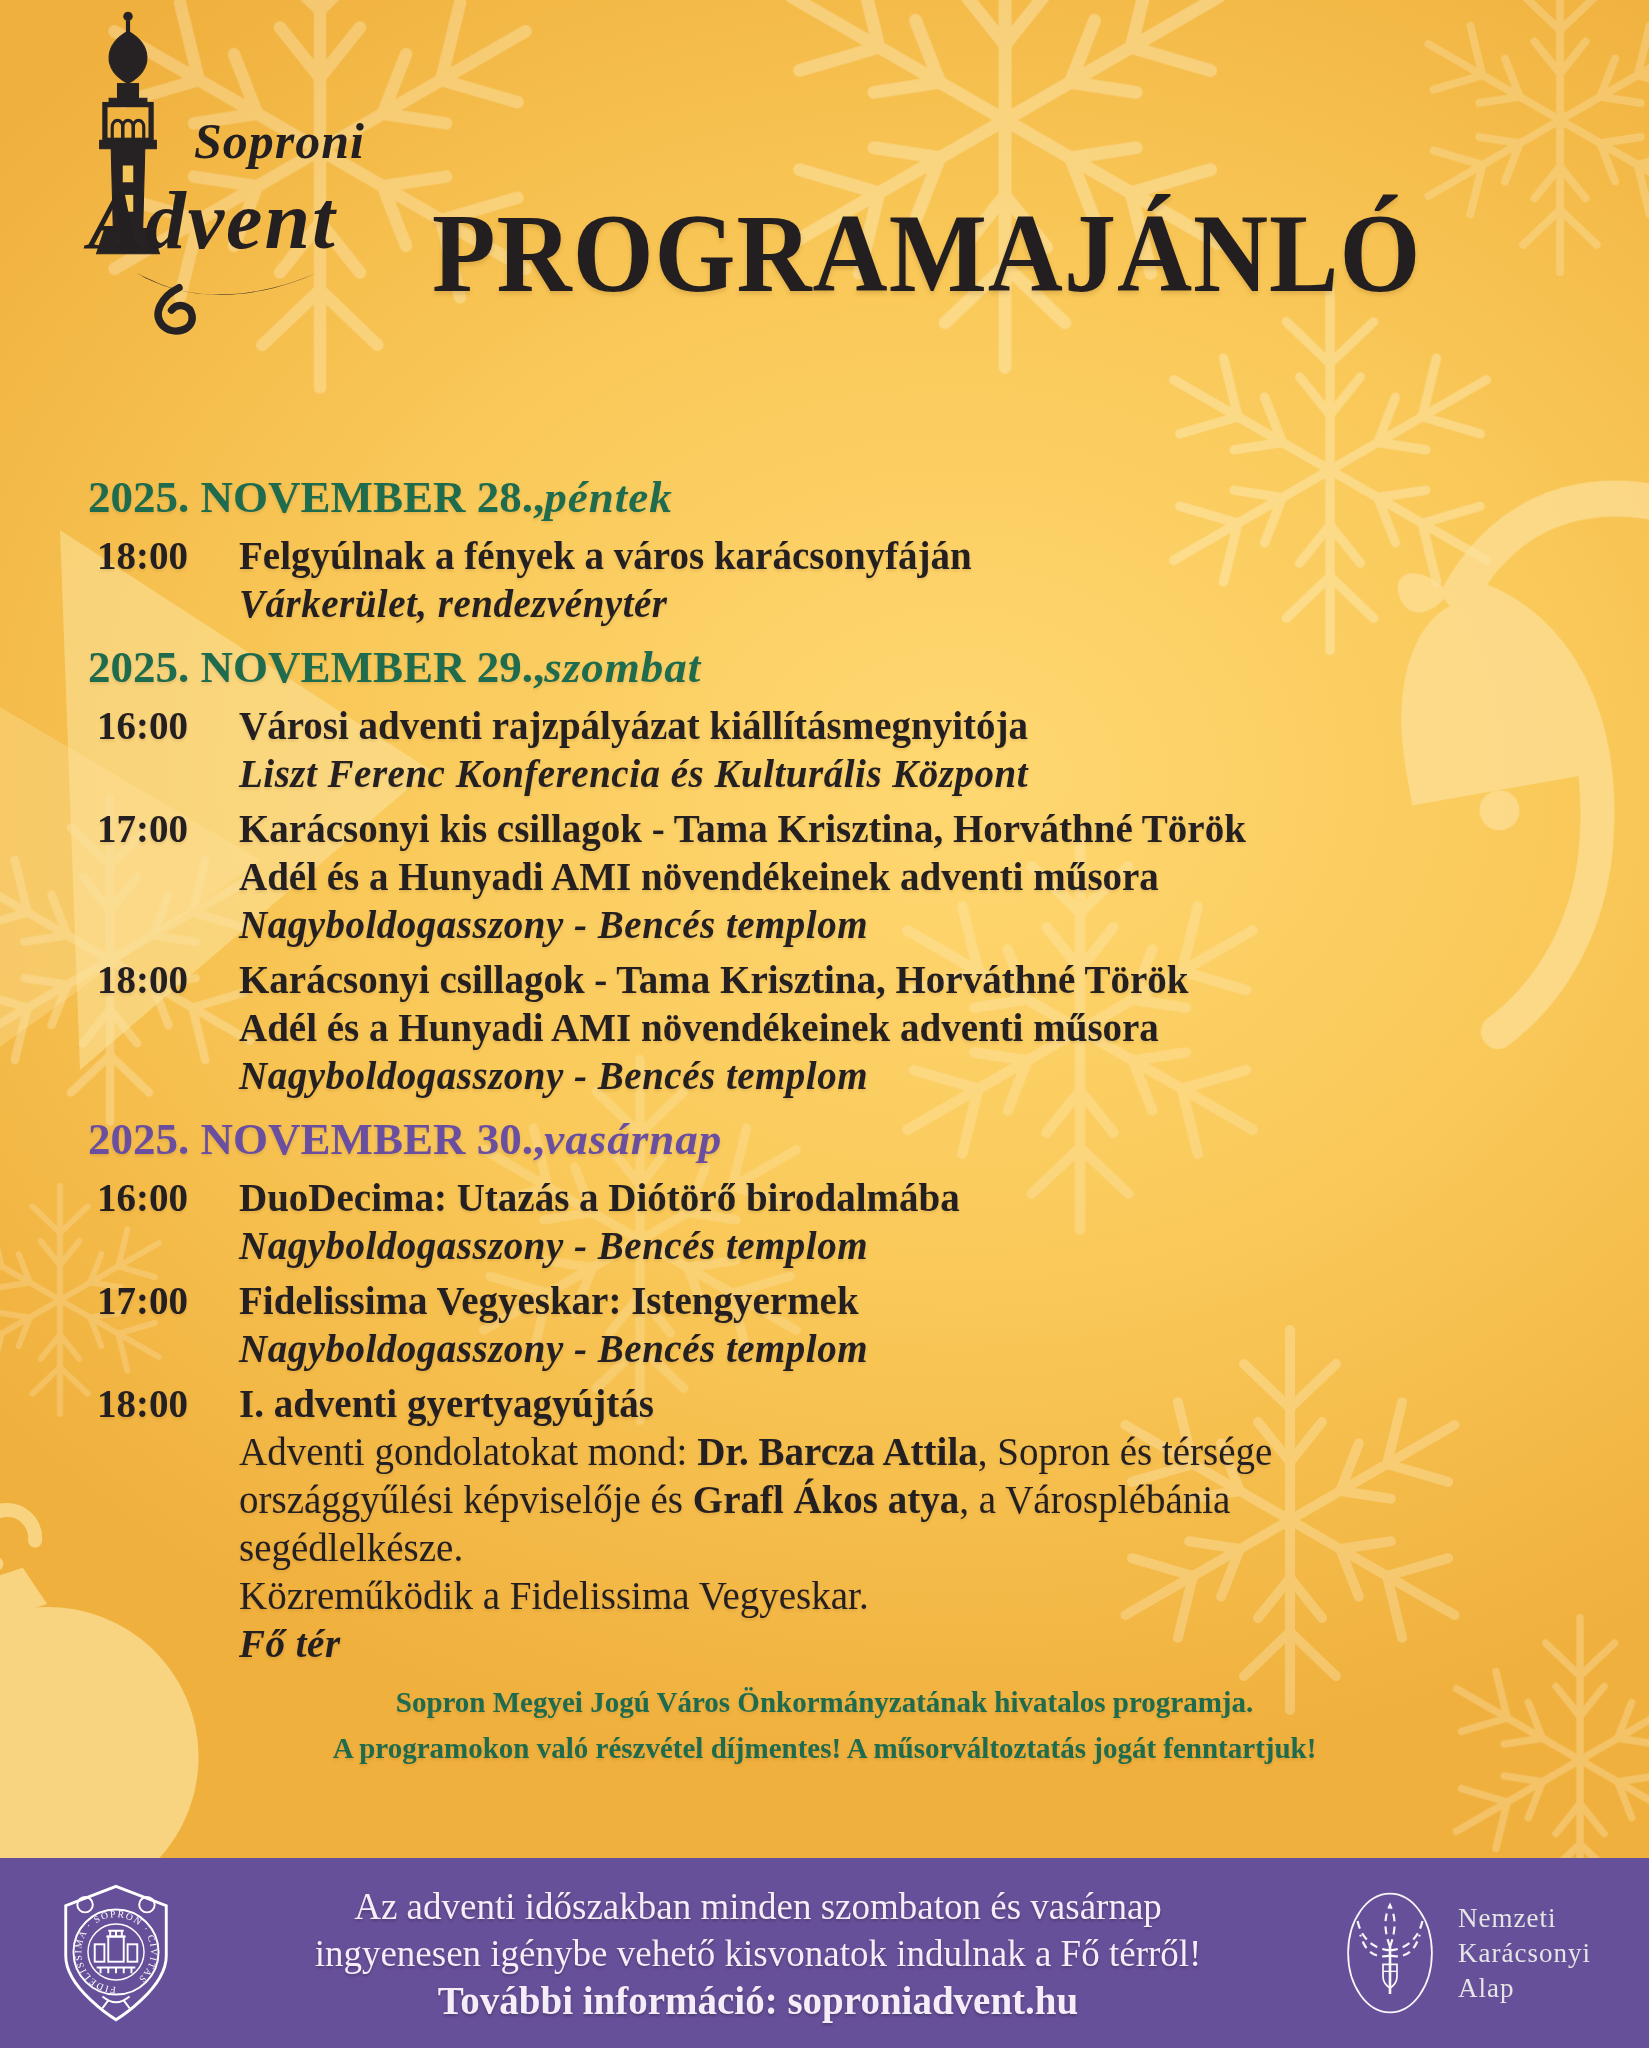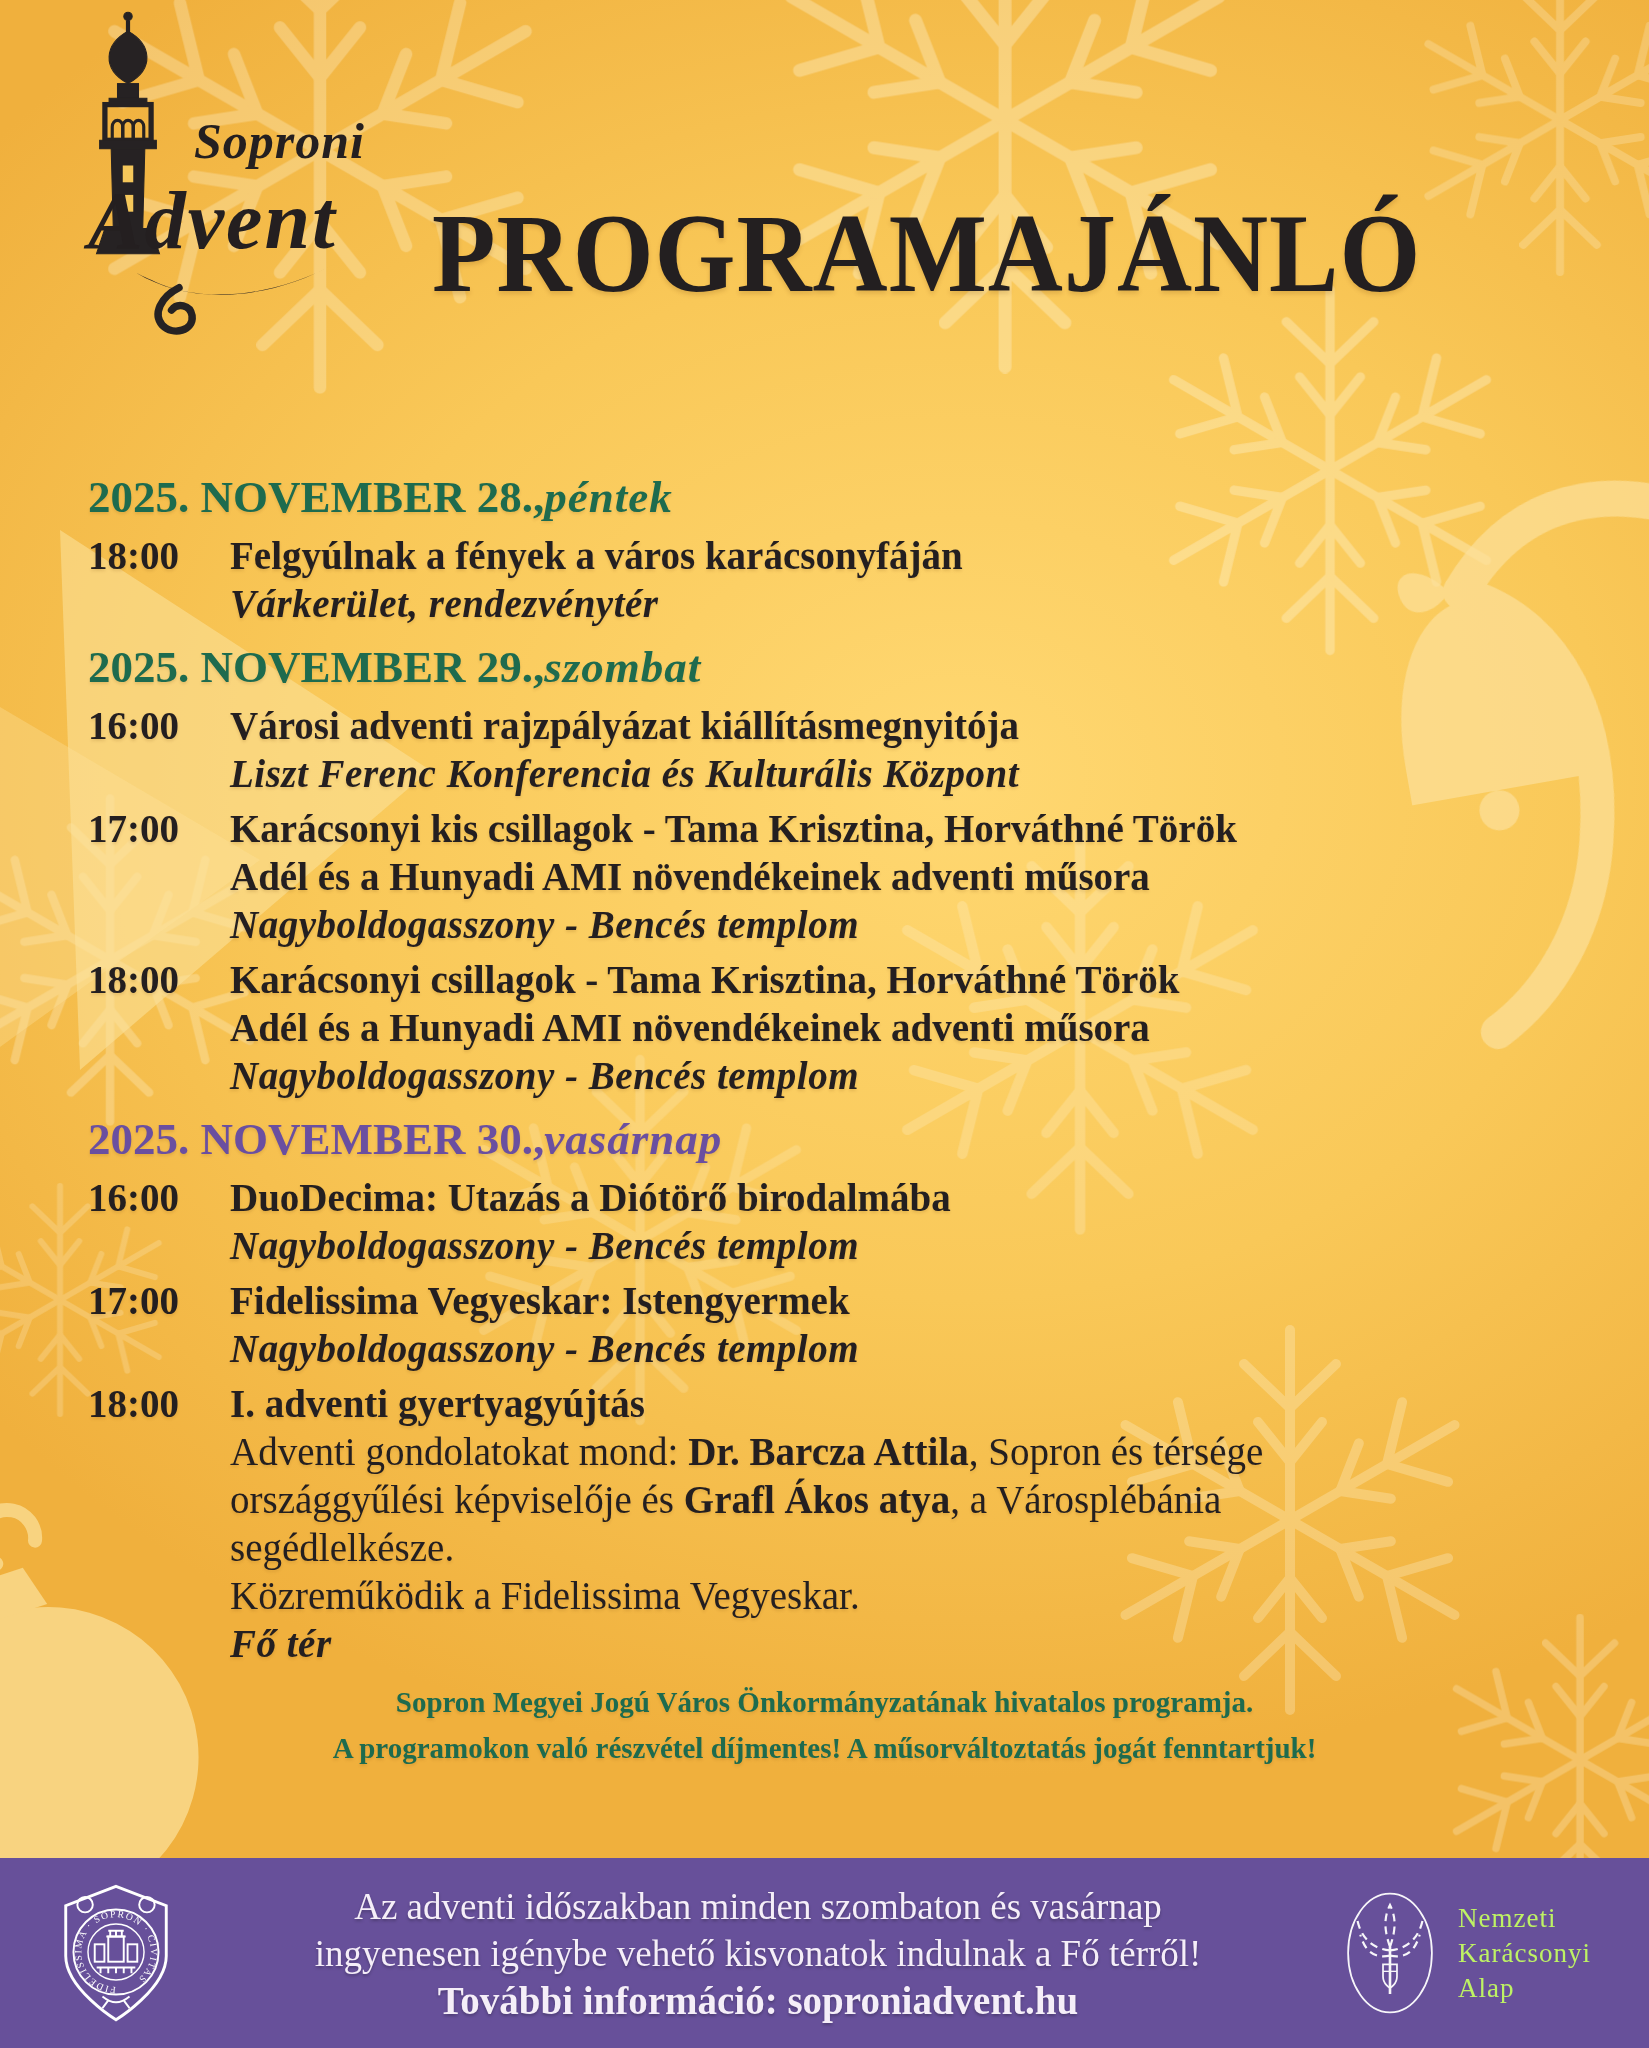--- a/index.html
+++ b/index.html
@@ -32,21 +32,21 @@
     transform:scaleY(1.08);transform-origin:top left;white-space:nowrap;
     text-shadow:0 3px 4px rgba(110,60,0,0.18);
   }
   
   .program{position:relative;z-index:2;flex:none;padding:6px 30px 0 88px;}
   .section-header{
     font-size:45px;line-height:54px;font-weight:700;margin:12px 0 8px;
     text-shadow:0 2px 3px rgba(110,60,0,0.15);white-space:nowrap;
   }
   .sh-day{font-style:italic;letter-spacing:1px;}
-  .event{display:flex;margin-bottom:7px;}
+  .event{display:flex;margin-bottom:7px;margin-left:9px;}
   .event-time{
     flex:none;width:142px;font-size:39px;font-weight:700;line-height:48px;
     text-shadow:0 2px 3px rgba(110,60,0,0.15);
   }
   .event-body{flex:1;min-width:0;}
   .line{font-size:39px;line-height:48px;color:#241f20;white-space:nowrap;
         text-shadow:0 2px 3px rgba(110,60,0,0.15);}
   .line.title-line{font-weight:700;}
   .line.desc{font-weight:400;}
   .line.desc b{font-weight:700;}
@@ -62,21 +62,21 @@
   .banner{
     position:relative;z-index:2;margin-top:auto;flex:none;height:190px;
     background:#67509a;display:flex;align-items:center;
     padding:0 58px;gap:36px;color:#f5eef8;
   }
   .crest{flex:none;}
   .banner-center{flex:1;text-align:center;}
   .banner-line{font-size:37px;line-height:47px;text-shadow:0 2px 3px rgba(0,0,0,0.25);white-space:nowrap;}
   .banner-line.bold{font-weight:700;font-size:39px;}
   .nka{flex:none;display:flex;align-items:center;gap:20px;}
-  .nka-text div{font-size:27px;line-height:35px;color:#bef264;letter-spacing:1px;}
+  .nka-text div{font-size:27px;line-height:35px;color:#e5e5e5;letter-spacing:1px;}
 </style>
 </head>
 <body>
 
 <div class="poster">
 
   <svg class="decor" viewBox="0 0 1649 2048" width="1649" height="2048" aria-hidden="true">
     <defs>
       <g id="sp">
         <line x1="0" y1="0" x2="0" y2="-190"></line>

